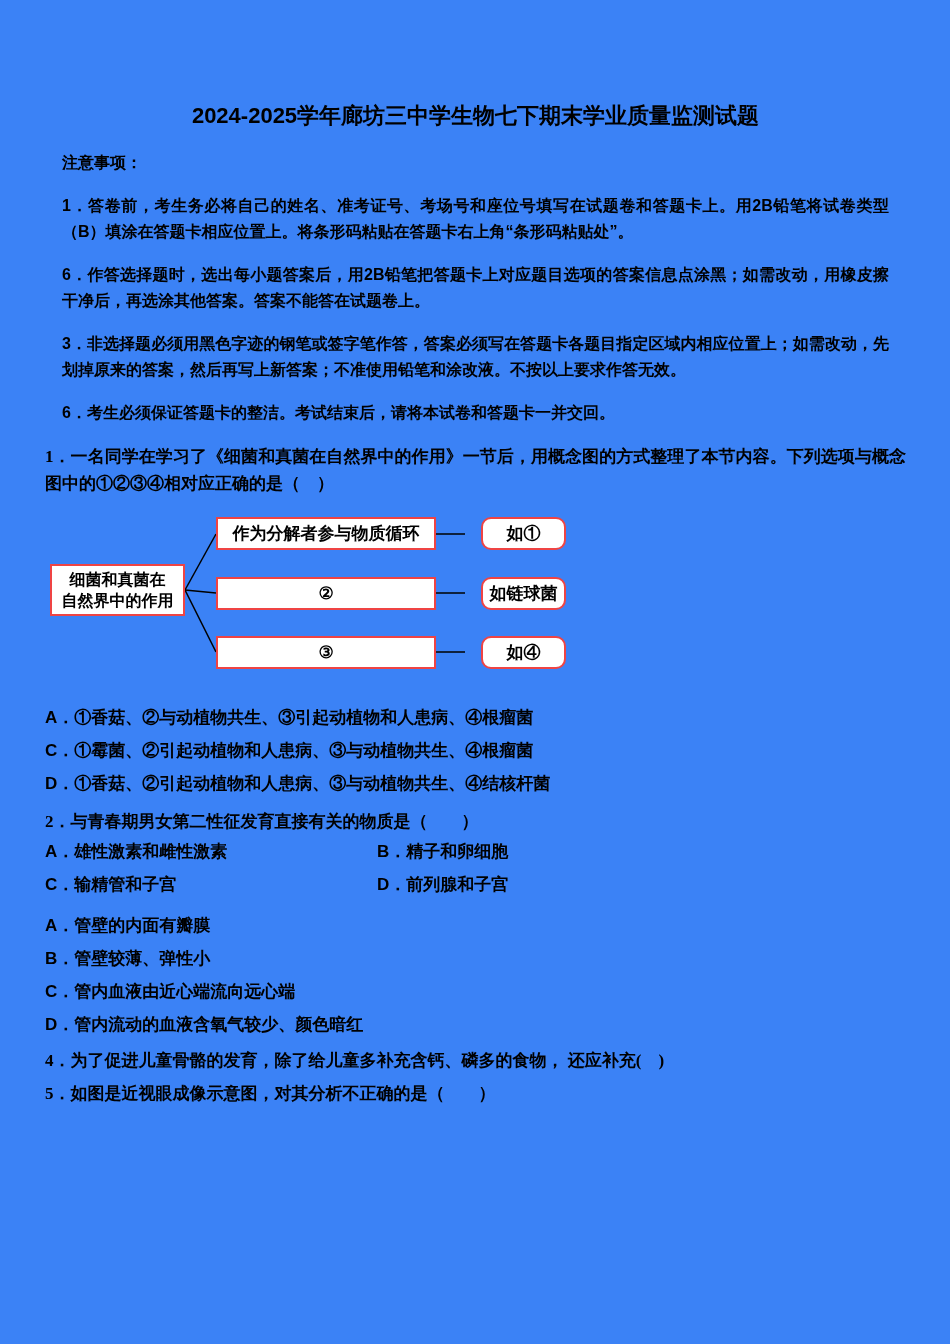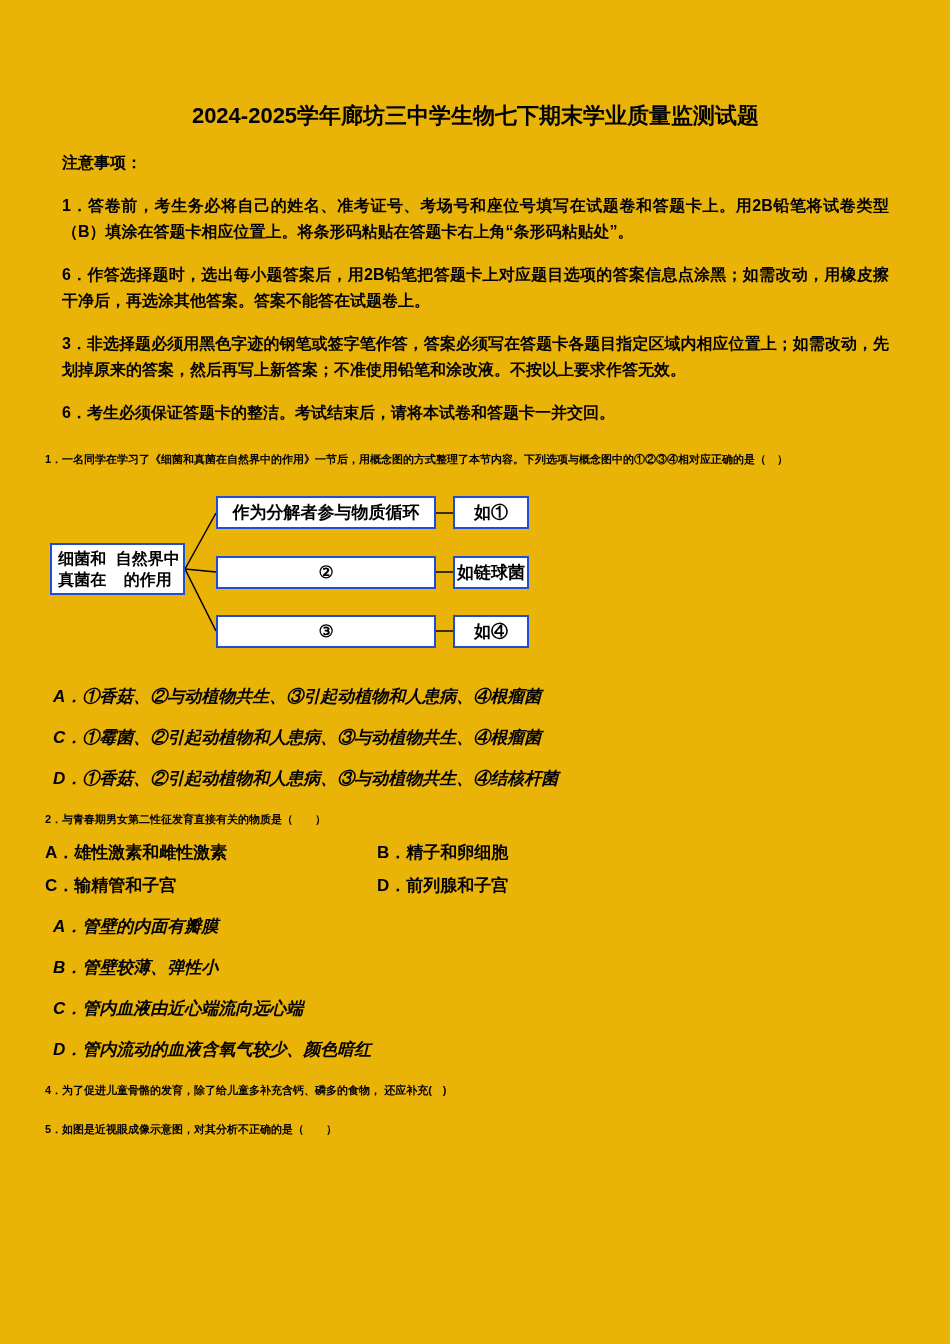--- a/index.html
+++ b/index.html
@@ -1,20 +1,20 @@
 <!DOCTYPE html>
 <html><head>
 <meta charset="utf-8">
 <style>
   * { box-sizing: border-box; }
   html, body { margin: 0; padding: 0; background: #ffffff; }
   .page {
     width: 950px;
     height: 1344px;
-    background: #eab308;
+    background: #3b82f6;
     color: #000000;
     font-family: "Liberation Sans", sans-serif;
     font-weight: 700;
     overflow: hidden;
   }
   .content { padding: 102px 44px 0 45px; }
 
   .title {
     font-size: 22px;
     font-weight: 700;
@@ -26,29 +26,29 @@
   .notice p {
     margin: 17px;
     font-size: 16px;
     line-height: 26px;
     text-align: justify;
   }
   .notice .notice-heading { text-align: left; }
 
   .stem {
     margin: 0;
-    font-size: 11px;
-    line-height: 33px;
+    font-size: 17px;
+    line-height: 27px;
     text-align: justify;
+    font-family: Liberation Serif, serif;
   }
   .option-line {
-    margin: 8px;
+    margin: 0;
     font-size: 17px;
     line-height: 33px;
-    font-style: italic;
   }
 
   .q1 { margin-top: 16px; }
   .q1-options { margin-top: 20px; }
   .q2 { margin-top: 8px; }
   .q3 { margin-top: 8px; }
   .q4 { margin-top: 6px; }
   .q5 { margin-top: 6px; }
 
   .opt-grid-2col {
@@ -67,32 +67,32 @@
   
   .diagram {
     position: relative;
     width: 560px;
     height: 172px;
     margin: 12px 0 0 0;
   }
   .diagram svg { position: absolute; left: 0; top: 0; }
   .dbox {
     position: absolute;
-    border: 2px solid #1d4ed8;
+    border: 2px solid #ef4444;
     background: #fff;
     display: flex;
     align-items: center;
     justify-content: center;
     text-align: center;
     font-size: 16px;
     line-height: 21px;
   }
-  .dbox-root  { left: 5px;   top: 55px;  width: 135px; height: 52px; flex-direction: row; }
+  .dbox-root  { left: 5px;   top: 55px;  width: 135px; height: 52px; flex-direction: column; }
   .dbox-mid   { left: 171px; top: 8px;   width: 220px; height: 33px; font-size: 17px; }
-  .dbox-right { left: 408px; top: 8px;   width: 76px;  height: 33px; font-size: 17px; }
+  .dbox-right { left: 436px; top: 8px;   width: 85px;  height: 33px; font-size: 17px; border-radius: 10px; }
   .row2 .dbox-mid, .row2 .dbox-right { top: 68px; }
   .row3 .dbox-mid, .row3 .dbox-right { top: 127px; }
 </style>
 </head>
 <body>
 
 <div class="page">
   <div class="content">
 
     <h1 class="title">2024-2025学年廊坊三中学生物七下期末学业质量监测试题</h1>

